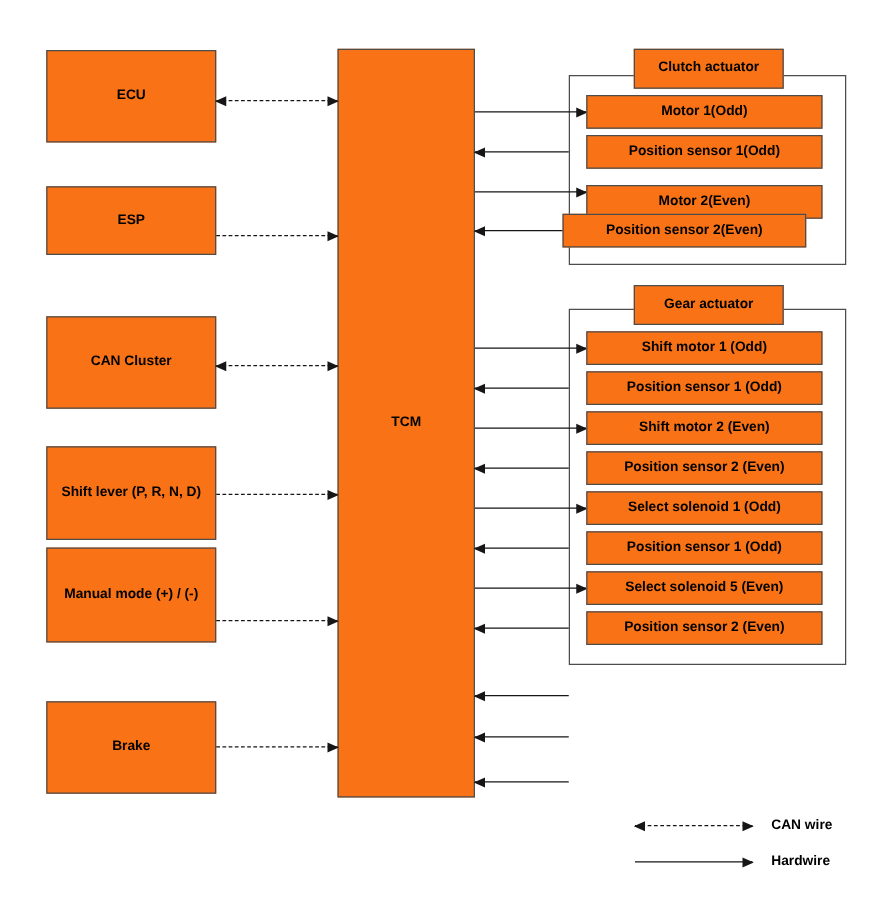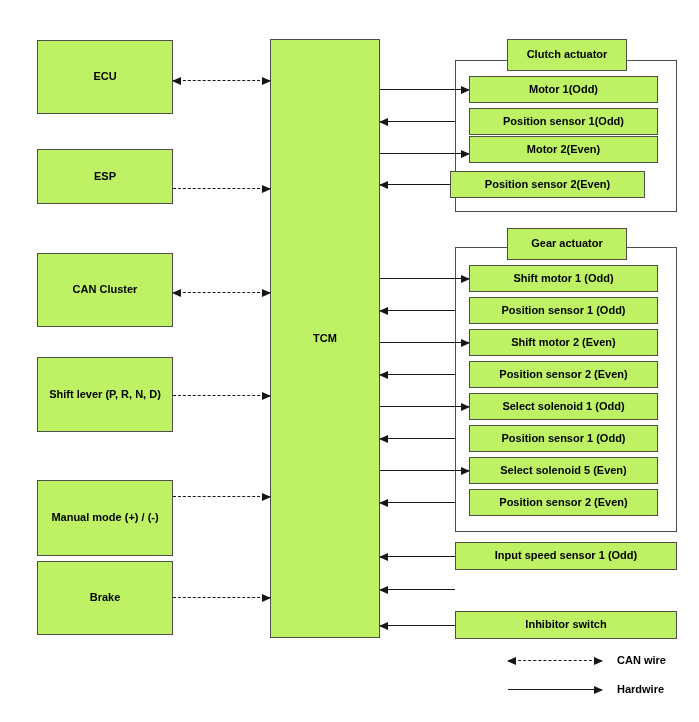--- a/index.html
+++ b/index.html
@@ -2,21 +2,21 @@
 <html><head>
 <meta charset="utf-8">
 <style>
   html,body{margin:0;padding:0;background:#ffffff;}
   .canvas{
     position:relative;width:699px;height:722px;background:#ffffff;
     font-family:"Liberation Sans",sans-serif;font-weight:bold;color:#000;
     overflow:hidden;
   }
   .box{
-    position:absolute;box-sizing:border-box;border:1px solid #4d4d4d;background:#bef264;
+    position:absolute;box-sizing:border-box;border:1px solid #4d4d4d;background:#f97316;
     display:flex;align-items:center;justify-content:center;text-align:center;
     font-size:11px;line-height:1.2;
   }
   .box span{padding:0 5px;}
   .group{position:absolute;box-sizing:border-box;border:1px solid #4d4d4d;background:#ffffff;}
   .titlebox{z-index:3;}
   .inner{z-index:2;}
   .arrow{position:absolute;height:0;border-top:1px solid #161616;z-index:1;}
   .arrow.dashed{border-top-style:dashed;}
   .head-r::after{
@@ -41,21 +41,21 @@
   </div>
   <div class="box" style="left:37px;top:149px;width:136px;height:55px">
     <span>ESP</span>
   </div>
   <div class="box" style="left:37px;top:253px;width:136px;height:74px">
     <span>CAN Cluster</span>
   </div>
   <div class="box" style="left:37px;top:357px;width:136px;height:75px">
     <span>Shift lever (P, R, N, D)</span>
   </div>
-  <div class="box" style="left:37px;top:480px;width:136px;height:76px">
+  <div class="box" style="left:37px;top:438px;width:136px;height:76px">
     <span>Manual mode (+) / (-)</span>
   </div>
   <div class="box" style="left:37px;top:561px;width:136px;height:74px">
     <span>Brake</span>
   </div>
 
   <div class="arrow dashed head-l head-r" style="left:173px;top:80px;width:97px"></div>
   <div class="arrow dashed head-r" style="left:173px;top:188px;width:97px"></div>
   <div class="arrow dashed head-l head-r" style="left:173px;top:292px;width:97px"></div>
   <div class="arrow dashed head-r" style="left:173px;top:395px;width:97px"></div>
@@ -69,21 +69,21 @@
   <div class="group" style="left:455px;top:60px;width:222px;height:152px"></div>
   <div class="box titlebox" style="left:507px;top:39px;width:120px;height:32px">
     <span>Clutch actuator</span>
   </div>
   <div class="box inner" style="left:469px;top:76px;width:189px;height:27px">
     <span>Motor 1(Odd)</span>
   </div>
   <div class="box inner" style="left:469px;top:108px;width:189px;height:27px">
     <span>Position sensor 1(Odd)</span>
   </div>
-  <div class="box inner" style="left:469px;top:136px;width:189px;height:27px">
+  <div class="box inner" style="left:469px;top:148px;width:189px;height:27px">
     <span>Motor 2(Even)</span>
   </div>
   <div class="box inner" style="left:450px;top:171px;width:195px;height:27px">
     <span>Position sensor 2(Even)</span>
   </div>
 
   <div class="arrow head-r" style="left:380px;top:89px;width:89px"></div>
   <div class="arrow head-l" style="left:380px;top:121px;width:75px"></div>
   <div class="arrow head-r" style="left:380px;top:153px;width:89px"></div>
   <div class="arrow head-l" style="left:380px;top:184px;width:75px"></div>
@@ -119,26 +119,20 @@
 
   <div class="arrow head-r" style="left:380px;top:278px;width:89px"></div>
   <div class="arrow head-l" style="left:380px;top:310px;width:75px"></div>
   <div class="arrow head-r" style="left:380px;top:342px;width:89px"></div>
   <div class="arrow head-l" style="left:380px;top:374px;width:75px"></div>
   <div class="arrow head-r" style="left:380px;top:406px;width:89px"></div>
   <div class="arrow head-l" style="left:380px;top:438px;width:75px"></div>
   <div class="arrow head-r" style="left:380px;top:470px;width:89px"></div>
   <div class="arrow head-l" style="left:380px;top:502px;width:75px"></div>
 
-  <div class="box" style="left:455px;top:542px;width:222px;height:28px">
-    <span>Input speed sensor 1 (Odd)</span>
-  </div>
-  <div class="box" style="left:455px;top:611px;width:222px;height:28px">
-    <span>Inhibitor switch</span>
-  </div>
 
   <div class="arrow head-l" style="left:380px;top:556px;width:75px"></div>
   <div class="arrow head-l" style="left:380px;top:589px;width:75px"></div>
   <div class="arrow head-l" style="left:380px;top:625px;width:75px"></div>
 
   <div class="arrow dashed head-l head-r" style="left:508px;top:660px;width:94px"></div>
   <div class="legend-label" style="left:617px;top:652px">CAN wire</div>
 
   <div class="arrow head-r" style="left:508px;top:689px;width:94px"></div>
   <div class="legend-label" style="left:617px;top:681px">Hardwire</div>

